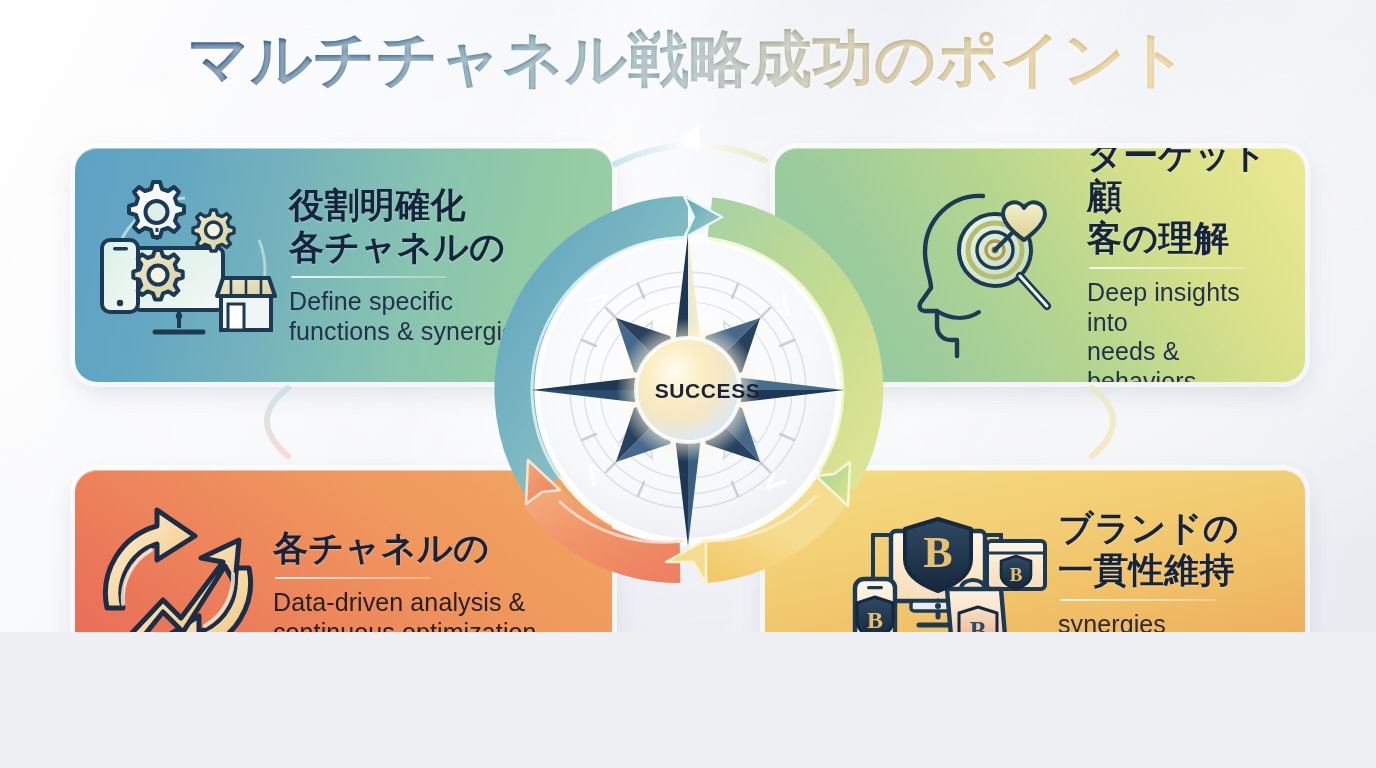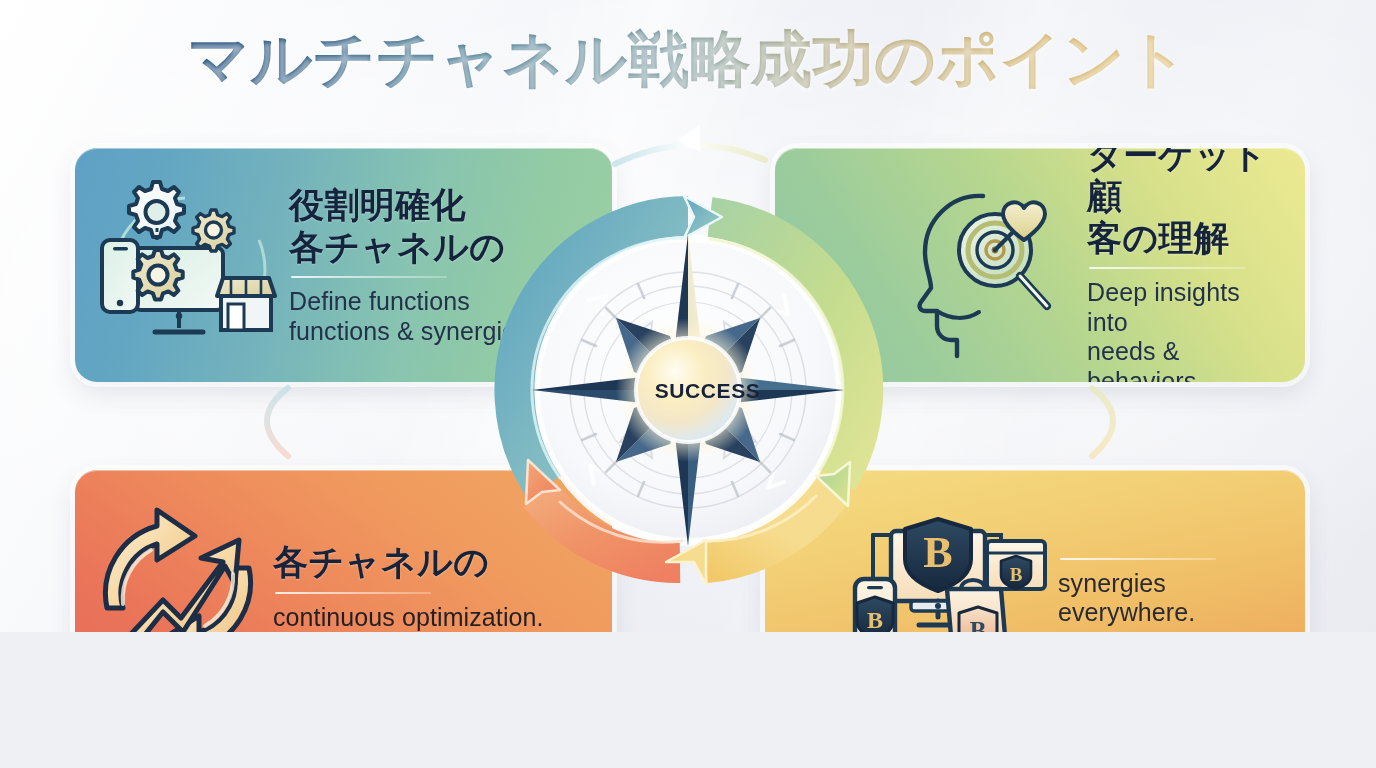--- a/index.html
+++ b/index.html
@@ -187,21 +187,21 @@
         <path d="M 68 58 L 68 70" stroke="#1d3a55" stroke-width="3" stroke-dasharray="4 4"></path>
       </svg>
     </div>
     <div class="card-text">
       <div class="card-title">
         <div>役割明確化</div>
         <div>各チャネルの</div>
       </div>
       <div class="card-rule"></div>
       <div class="card-sub">
-        <div>Define functions</div>
+        <div>Define specific</div>
         <div>functions &amp; synergies.</div>
       </div>
     </div>
   </div>
 
   <div class="card" id="card-2">
     <div class="card-icon">
       <svg viewBox="0 0 200 190" width="200" height="190">
         <defs>
           <linearGradient id="g2ring" x1="0" y1="0" x2="1" y2="1">
@@ -270,20 +270,21 @@
         <path d="M 40 112 A 56 56 0 0 1 68 58" fill="none" stroke="#fff4df" stroke-width="4" opacity=".8" stroke-linecap="round"></path>
         <path d="M 150 82 A 56 56 0 0 1 122 134" fill="none" stroke="#fff4df" stroke-width="4" opacity=".8" stroke-linecap="round"></path>
       </svg>
     </div>
     <div class="card-text">
       <div class="card-title">
         <div>各チャネルの</div>
       </div>
       <div class="card-rule"></div>
       <div class="card-sub">
+        <div>Data-driven analysis &amp;</div>
         <div>continuous optimization.</div>
       </div>
     </div>
   </div>
 
   <div class="card" id="card-4">
     <div class="card-icon">
       <svg viewBox="0 0 215 190" width="215" height="190">
         <defs>
           <linearGradient id="g4sh" x1="0" y1="0" x2="0" y2="1">
@@ -334,20 +335,24 @@
           <path d="M 135 114 L 154 120 L 154 140 C 154 149 145 155 135 158 C 125 155 116 149 116 140 L 116 120 Z" fill="url(#g4shs)" stroke="#16283d" stroke-width="3" stroke-linejoin="round"></path>
           <text x="135" y="146" text-anchor="middle" font-family="'Liberation Serif',serif" font-size="25" font-weight="700" fill="#2e4a63">B</text>
         </g>
         <g>
           <path d="M 173 63 L 188 68 L 188 82 C 188 89 181 94 173 96 C 165 94 158 89 158 82 L 158 68 Z" fill="url(#g4sh)" stroke="#16283d" stroke-width="2.6" stroke-linejoin="round"></path>
           <text x="173" y="88" text-anchor="middle" font-family="'Liberation Serif',serif" font-size="19" font-weight="700" fill="#e7bf6e">B</text>
         </g>
       </svg>
     </div>
     <div class="card-text">
+      <div class="card-title">
+        <div>ブランドの</div>
+        <div>一貫性維持</div>
+      </div>
       <div class="card-rule"></div>
       <div class="card-sub">
         <div>synergies everywhere.</div>
       </div>
     </div>
   </div>
 
   <div class="cycle">
     <svg viewBox="0 0 480 480" width="480" height="480">
       <defs>

